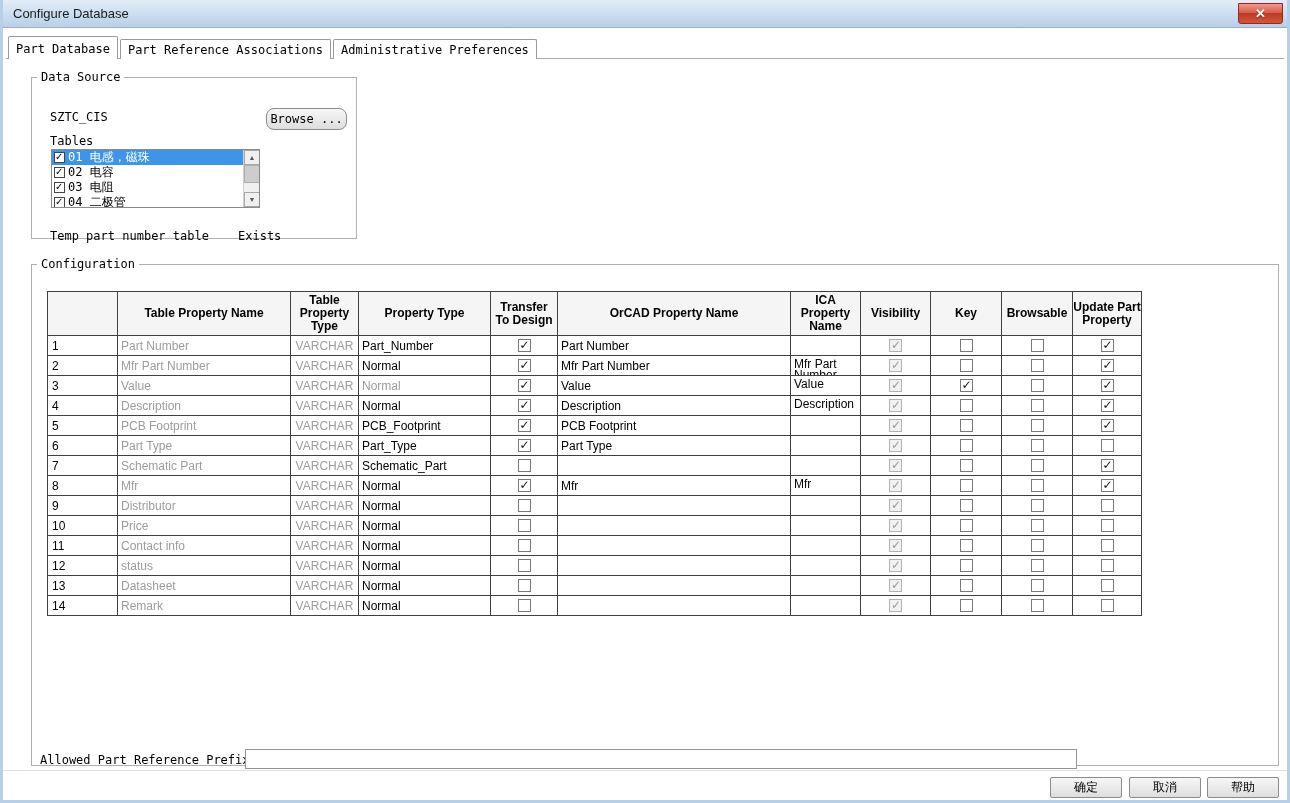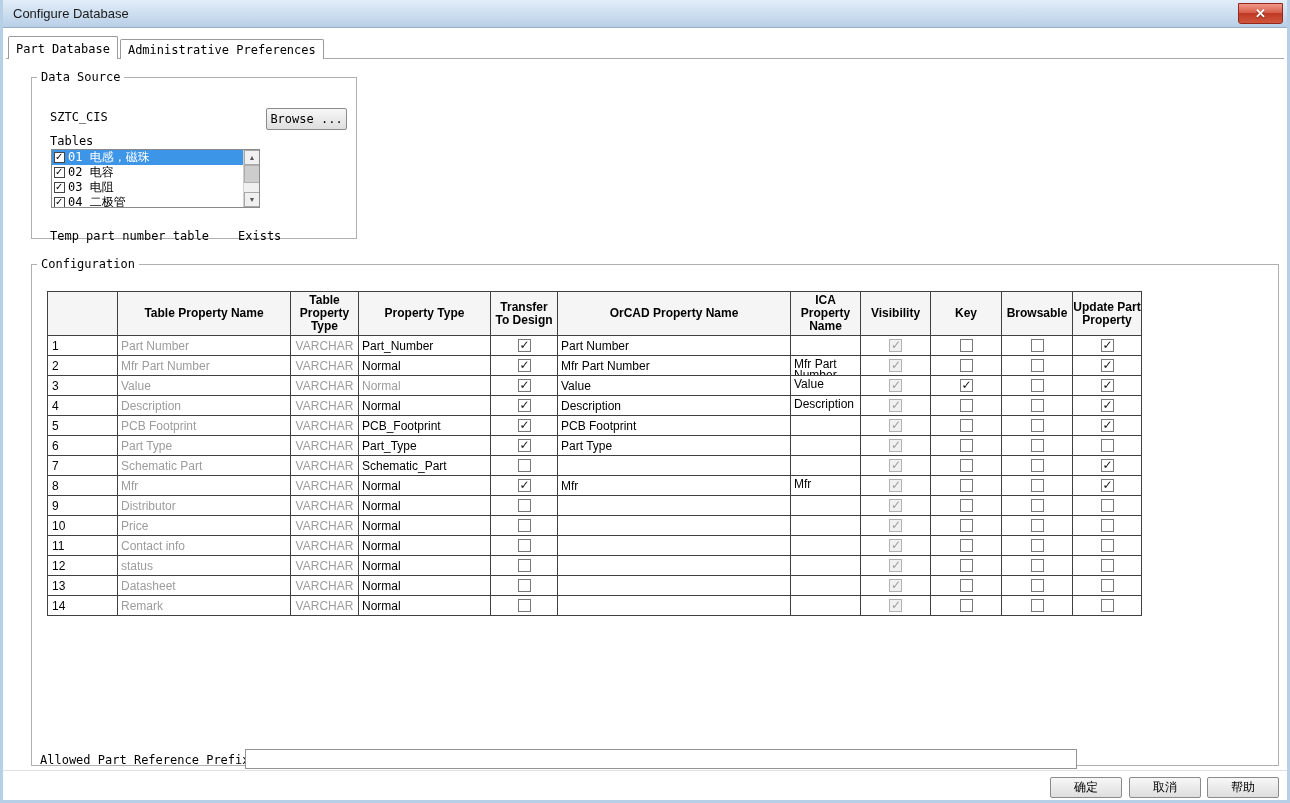--- a/index.html
+++ b/index.html
@@ -27,21 +27,21 @@
   
   .group{position:absolute;border:1px solid #b0b0b0;margin:9px;padding:0;background:#fff;}
   .group legend{font:12px "DejaVu Sans Mono",monospace;padding:0 4px;margin-left:5px;}
   .gds{left:19px;top:33px;width:326px;height:169px;}
   .gcfg{left:19px;top:220px;width:1248px;height:509px;}
   .syslab{position:absolute;font:12px "DejaVu Sans Mono",monospace;color:#000;white-space:nowrap;}
 
   .btn{position:absolute;font:12px "DejaVu Sans Mono",monospace;color:#000;
     background:linear-gradient(180deg,#f7f7f7,#dedede);border:1px solid #8b8b8b;border-radius:2px;
     cursor:pointer;padding:0;}
-  .browse{left:234px;top:24px;width:81px;height:22px;}
+  .browse{left:234px;top:24px;width:81px;height:22px;border-radius:8px;}
 
   
   .listbox{position:absolute;left:19px;top:65px;width:209px;height:59px;border:1px solid #8a8a8a;background:#fff;overflow:hidden;}
   .litems{position:absolute;left:0;top:0;right:16px;bottom:0;overflow:hidden;}
   .litem{display:flex;align-items:center;height:15px;padding-left:2px;gap:3px;
     font:12px "DejaVu Sans Mono",monospace;cursor:pointer;white-space:nowrap;}
   .litem.sel{background:#3d95e8;color:#fff;}
   .lcb{width:11px;height:11px;border:1px solid #444;background:#fff;position:relative;flex:none;}
   .lcb.chk::after{content:"✓";position:absolute;left:0;top:-2px;font:bold 10px "DejaVu Sans",sans-serif;color:#000;}
   .ltext{overflow:hidden;}
@@ -88,20 +88,21 @@
     <span class="title">Configure Database</span>
     <div class="closebtn">
       <span class="closex">✕</span>
     </div>
   </div>
 
   <div class="client">
     <div class="tabline"></div>
     <div class="tabbar">
         <div class="tab active">Part Database</div>
+        <div class="tab">Part Reference Associations</div>
         <div class="tab">Administrative Preferences</div>
       </div>
 
     <fieldset class="group gds">
       <legend>Data Source</legend>
       <span class="syslab" style="left:18px;top:26px">SZTC_CIS</span>
       <button class="btn browse">Browse ...</button>
       <span class="syslab" style="left:18px;top:50px">Tables</span>
       <div class="listbox">
         <div class="litems">

